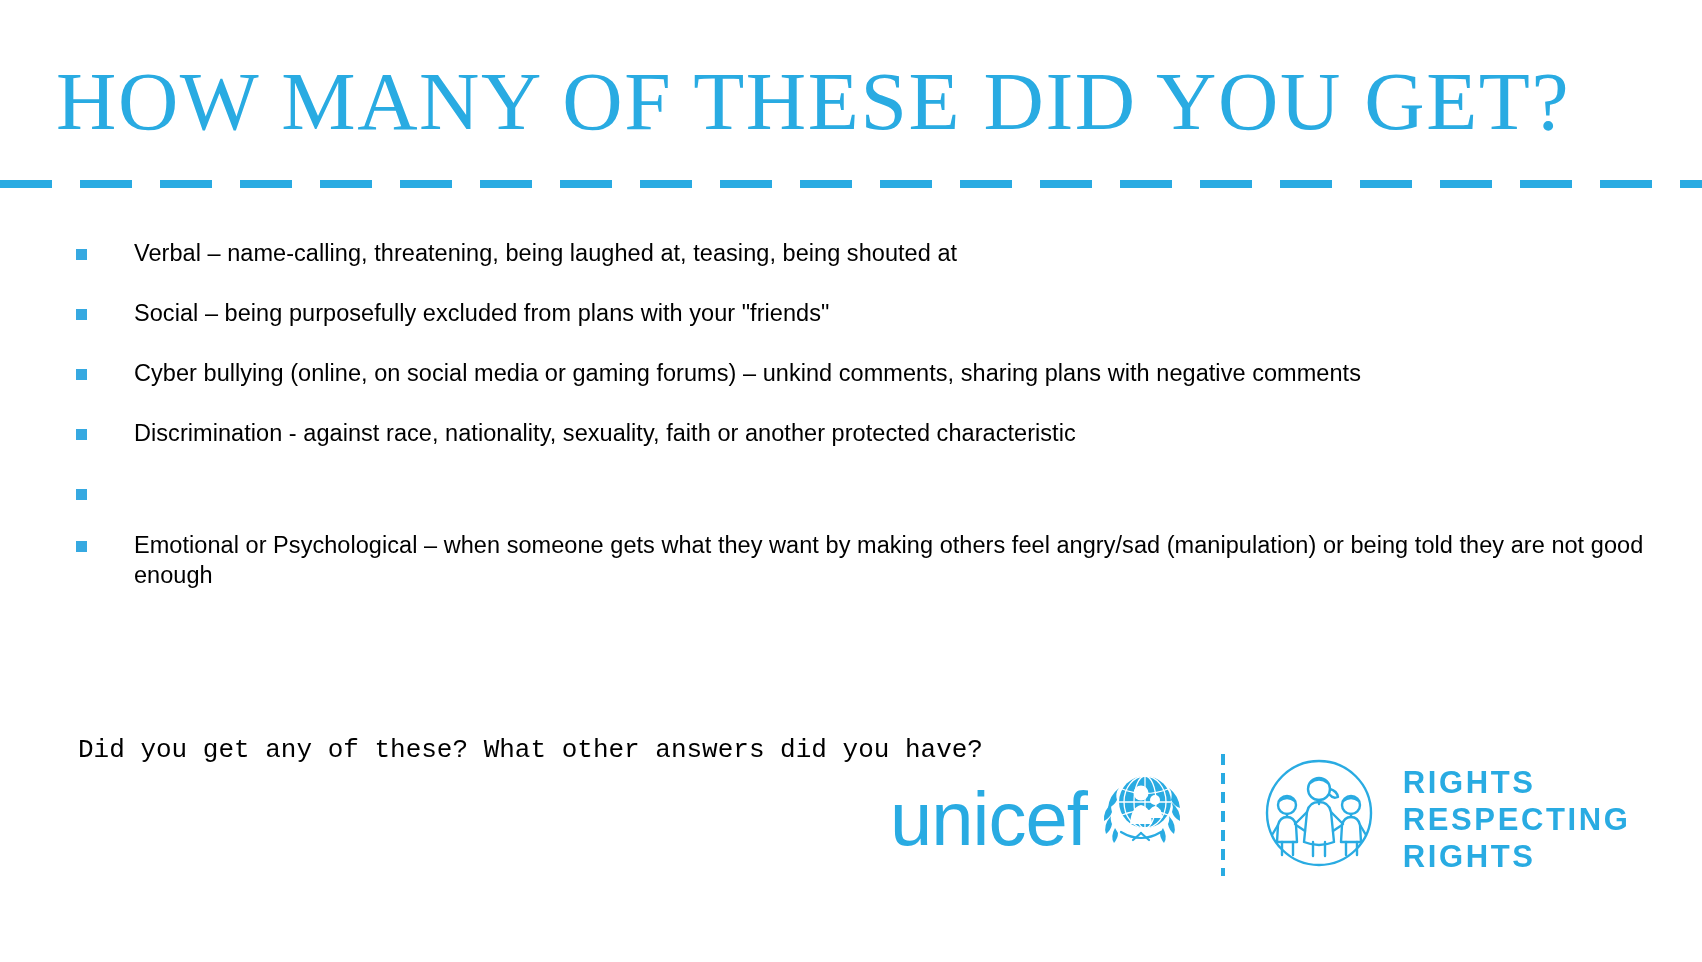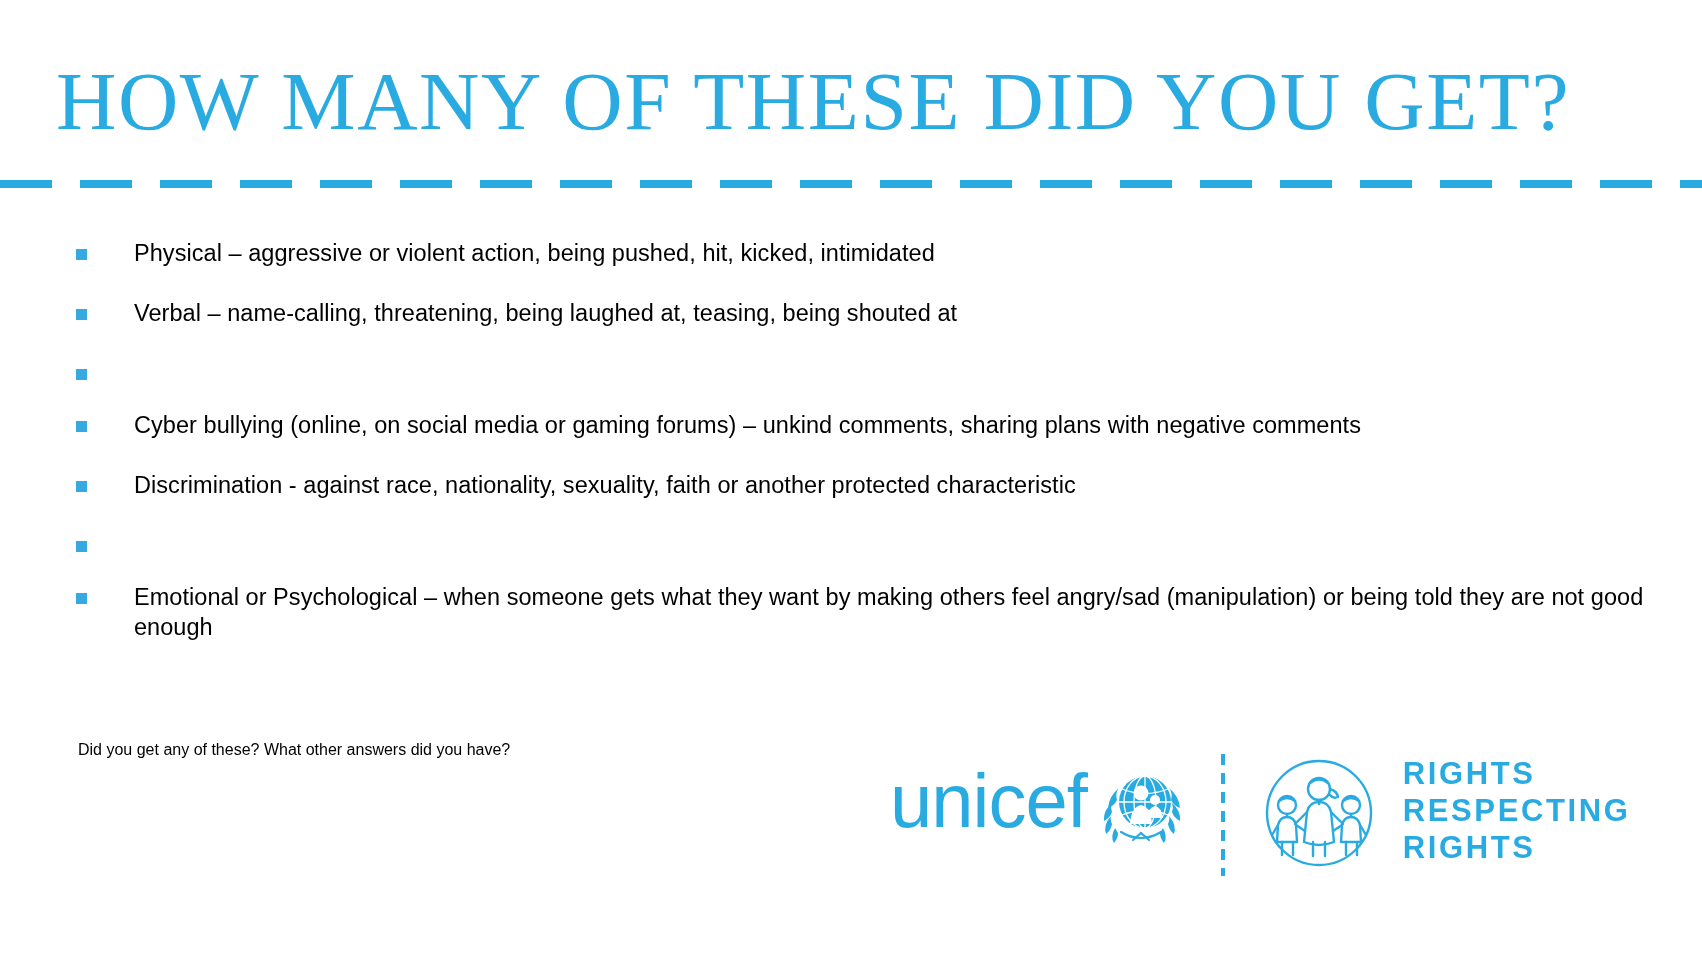--- a/index.html
+++ b/index.html
@@ -81,39 +81,39 @@
     line-height: 30px;
     color: #000000;
     letter-spacing: 0.05px;
   }
 
   
   .closing-question {
     position: absolute;
     left: 78px;
     top: 735px;
-    font-family: Liberation Sans, sans-serif;
-    font-size: 16px;
+    font-family: Liberation Mono, monospace;
+    font-size: 26px;
     line-height: 30px;
     color: #000000;
   }
 
   
   .logo-strip {
     position: absolute;
     left: 890px;
     top: 745px;
     width: 790px;
     height: 140px;
     display: flex;
     align-items: center;
   }
   .unicef-block {
     display: flex;
-    align-items: flex-start;
+    align-items: center;
     margin-top: 8px;
   }
   .unicef-wordmark-wrap {
     display: flex;
     flex-direction: column;
     align-items: flex-start;
     line-height: 1;
   }
   .unicef-wordmark {
     font-family: "Liberation Sans", sans-serif;
@@ -146,21 +146,21 @@
       to bottom,
       #29ABE2 0px,
       #29ABE2 11px,
       rgba(255,255,255,0) 11px,
       rgba(255,255,255,0) 19px
     );
   }
 
   .rrs-block {
     display: flex;
-    align-items: flex-start;
+    align-items: flex-end;
   }
   .rrs-text {
     margin-left: 26px;
     font-family: "Liberation Sans", sans-serif;
     font-weight: bold;
     font-size: 31px;
     line-height: 37px;
     letter-spacing: 2.6px;
     color: #29ABE2;
   }
@@ -169,32 +169,29 @@
 <body>
 
 <div class="slide">
 
   <div class="title">HOW MANY OF THESE DID YOU GET?</div>
 
   <div class="divider"></div>
 
   <div class="bullets">
 
-    <div class="bullet-row">
-      <span class="bullet-marker"></span>
-      <span class="bullet-text">Physical – aggressive or violent action, being pushed, hit, kicked, intimidated</span>
-    </div>
 
     <div class="bullet-row">
       <span class="bullet-marker"></span>
       <span class="bullet-text">Verbal – name-calling, threatening, being laughed at, teasing, being shouted at</span>
     </div>
 
     <div class="bullet-row">
       <span class="bullet-marker"></span>
+      <span class="bullet-text">Social – being purposefully excluded from plans with your "friends"</span>
     </div>
 
     <div class="bullet-row">
       <span class="bullet-marker"></span>
       <span class="bullet-text">Cyber bullying (online, on social media or gaming forums) – unkind comments, sharing plans with negative comments</span>
     </div>
 
     <div class="bullet-row">
       <span class="bullet-marker"></span>
       <span class="bullet-text">Discrimination - against race, nationality, sexuality, faith or another protected characteristic</span>

